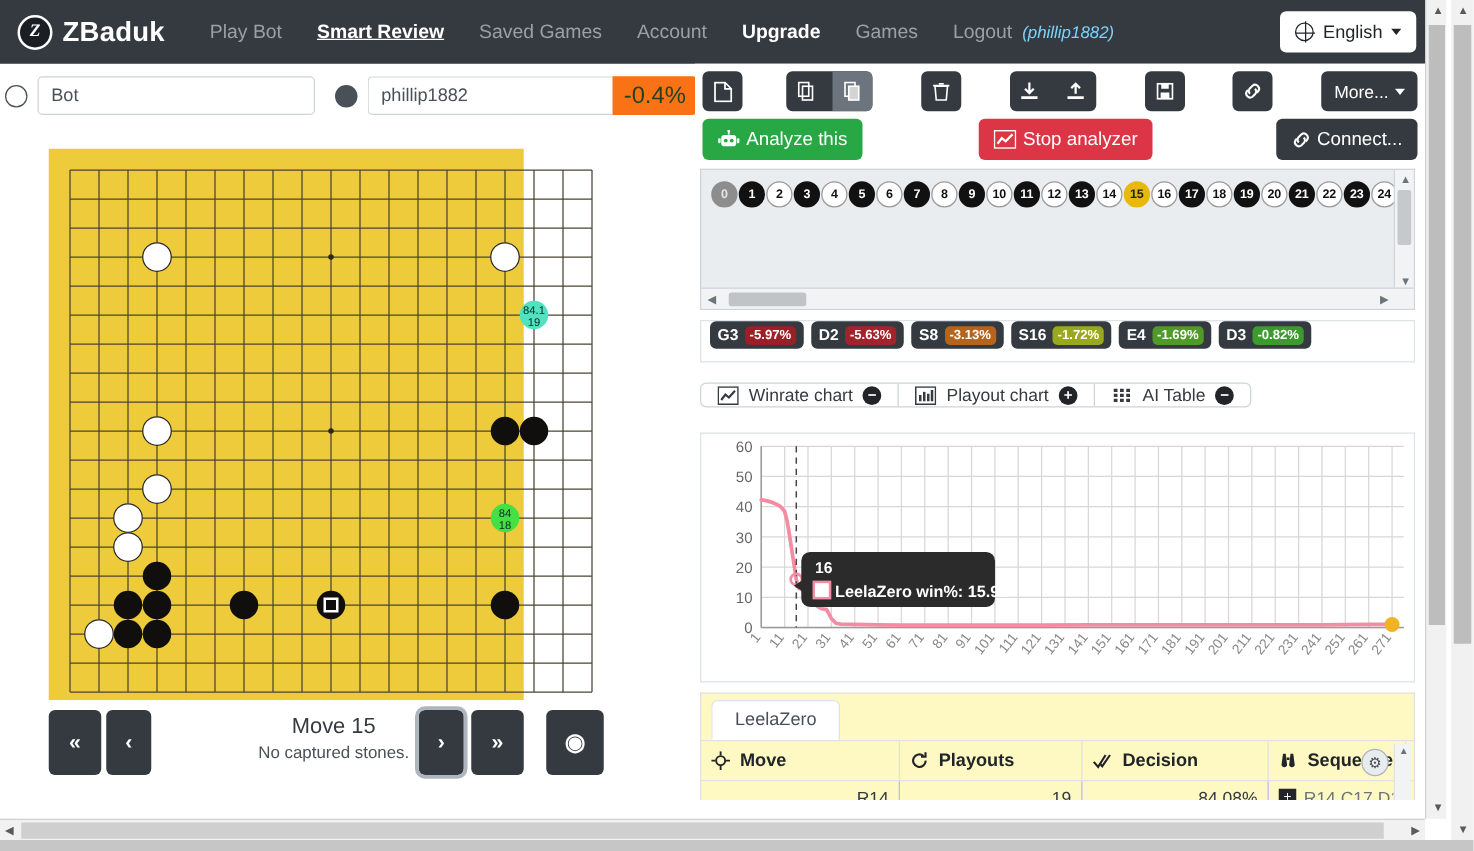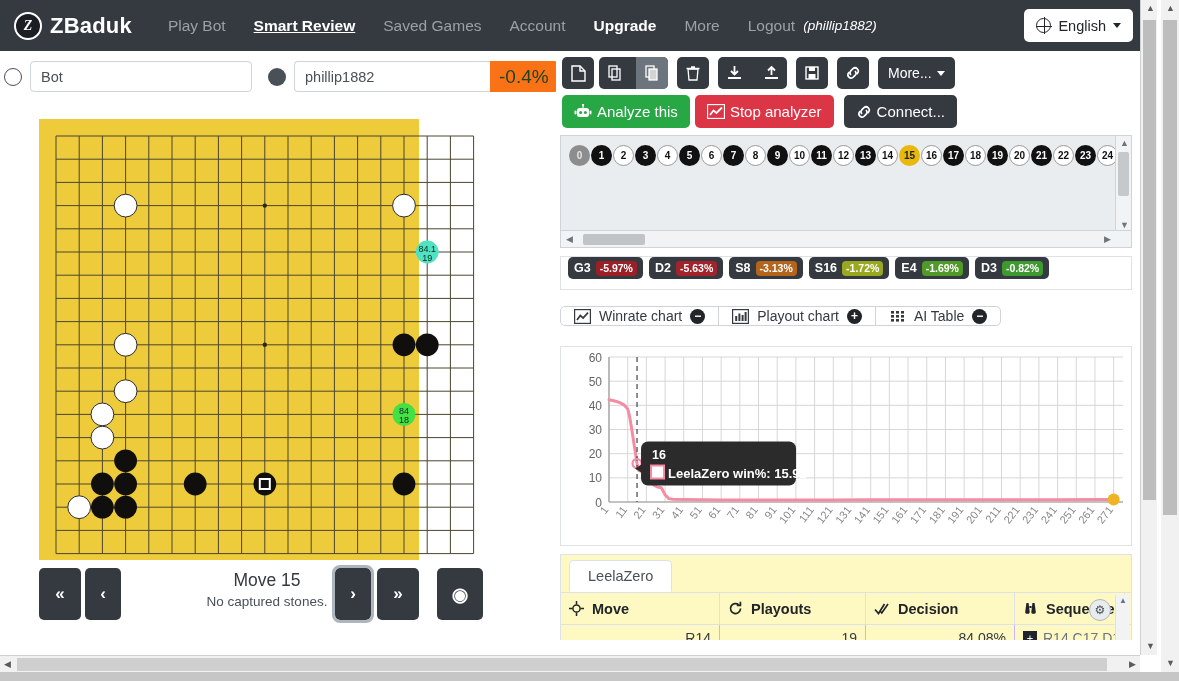--- a/index.html
+++ b/index.html
@@ -19,21 +19,21 @@
     width:28px;height:28px;border-radius:50%;background:#1b1f23;border:2px solid #fff;
     display:flex;align-items:center;justify-content:center;color:#fff;font-size:14px;
     font-family:"Liberation Serif",serif; font-style:italic; font-weight:bold;
   }
   .brand-name{ color:#fff;font-size:22px;font-weight:bold;letter-spacing:.2px;}
   .nav-link{
     color:#9aa0a6; font-size:15.5px; padding:6px 14px; cursor:pointer; white-space:nowrap;
   }
   .nav-link.active{ color:#fff; text-decoration:underline; font-weight:600;}
   .nav-link.strong{ color:#fff; font-weight:bold;}
-  .nav-user{ color:#ffffff; font-size:13.5px; font-style:italic; margin-left:-6px;}
+  .nav-user{ color:#7dd3fc; font-size:13.5px; font-style:italic; margin-left:-6px;}
   .lang-btn{
     margin-left:auto; background:#fff; border-radius:5px; height:33px;
     display:flex;align-items:center;gap:7px;padding:0 12px;cursor:pointer;
     font-size:14.5px;color:#212529;
   }
   .globe{ width:15px;height:15px;border-radius:50%;border:1.6px solid #212529;position:relative;}
   .globe:before{content:"";position:absolute;left:50%;top:-1.6px;bottom:-1.6px;width:0;border-left:1.6px solid #212529;}
   .globe:after{content:"";position:absolute;top:50%;left:-1.6px;right:-1.6px;height:0;border-top:1.6px solid #212529;}
   .caret{ width:0;height:0;border-left:4.5px solid transparent;border-right:4.5px solid transparent;border-top:5px solid currentColor;}
 
@@ -62,21 +62,21 @@
     display:flex;align-items:center;justify-content:center; cursor:pointer;
     font-size:17px; font-weight:bold; height:52px;
   }
   .nav-btn.focus{ outline:3px solid #adb5bd; }
   .move-info{ position:absolute; left:128px; top:2px; width:200px; text-align:center;}
   .move-title{ font-size:17.5px; color:#343a40; }
   .move-sub{ font-size:13.5px; color:#495057; margin-top:3px;}
 
   
   #right{ position:absolute; left:556px; top:51px; width:584px; height:604px; background:#fff;}
-  .tbar{ display:flex; gap:5px; padding:6px 6px 0 6px; flex-wrap:wrap;}
+  .tbar{ display:flex; gap:5px; padding:6px 6px 0 6px; flex-wrap:wrap;justify-content:space-between;}
   .tb{
     background:#343a40;color:#fff;border-radius:5px;height:32px;min-width:32px;
     display:flex;align-items:center;justify-content:center;gap:5px;padding:0 8px;
     cursor:pointer;font-size:14px;
   }
   .tb.group{ padding:0; overflow:hidden; }
   .tb.group .seg{ width:32px;height:32px;display:flex;align-items:center;justify-content:center;cursor:pointer;}
   .tb.group .seg.on{ background:#6c757d;}
   .tb.green{background:#28a745;} .tb.red{background:#dc3545;}
   .tb.wide{ padding:0 12px; height:33px; font-size:15px;}
@@ -153,21 +153,21 @@
 <div id="navbar">
   <div class="brand">
     <div class="brand-logo">Z</div>
     <div class="brand-name">ZBaduk</div>
   </div>
   <div class="nav-link">Play Bot</div>
   <div class="nav-link active">Smart Review</div>
   <div class="nav-link">Saved Games</div>
   <div class="nav-link">Account</div>
   <div class="nav-link strong">Upgrade</div>
-  <div class="nav-link">More</div>
+  <div class="nav-link">Games</div>
   <div class="nav-link">Logout</div>
   <div class="nav-user">(phillip1882)</div>
   <div class="lang-btn">
     <span class="globe"></span>
     <span>English</span>
     <span class="caret"></span>
   </div>
 </div>
 
 <div id="player-row">

